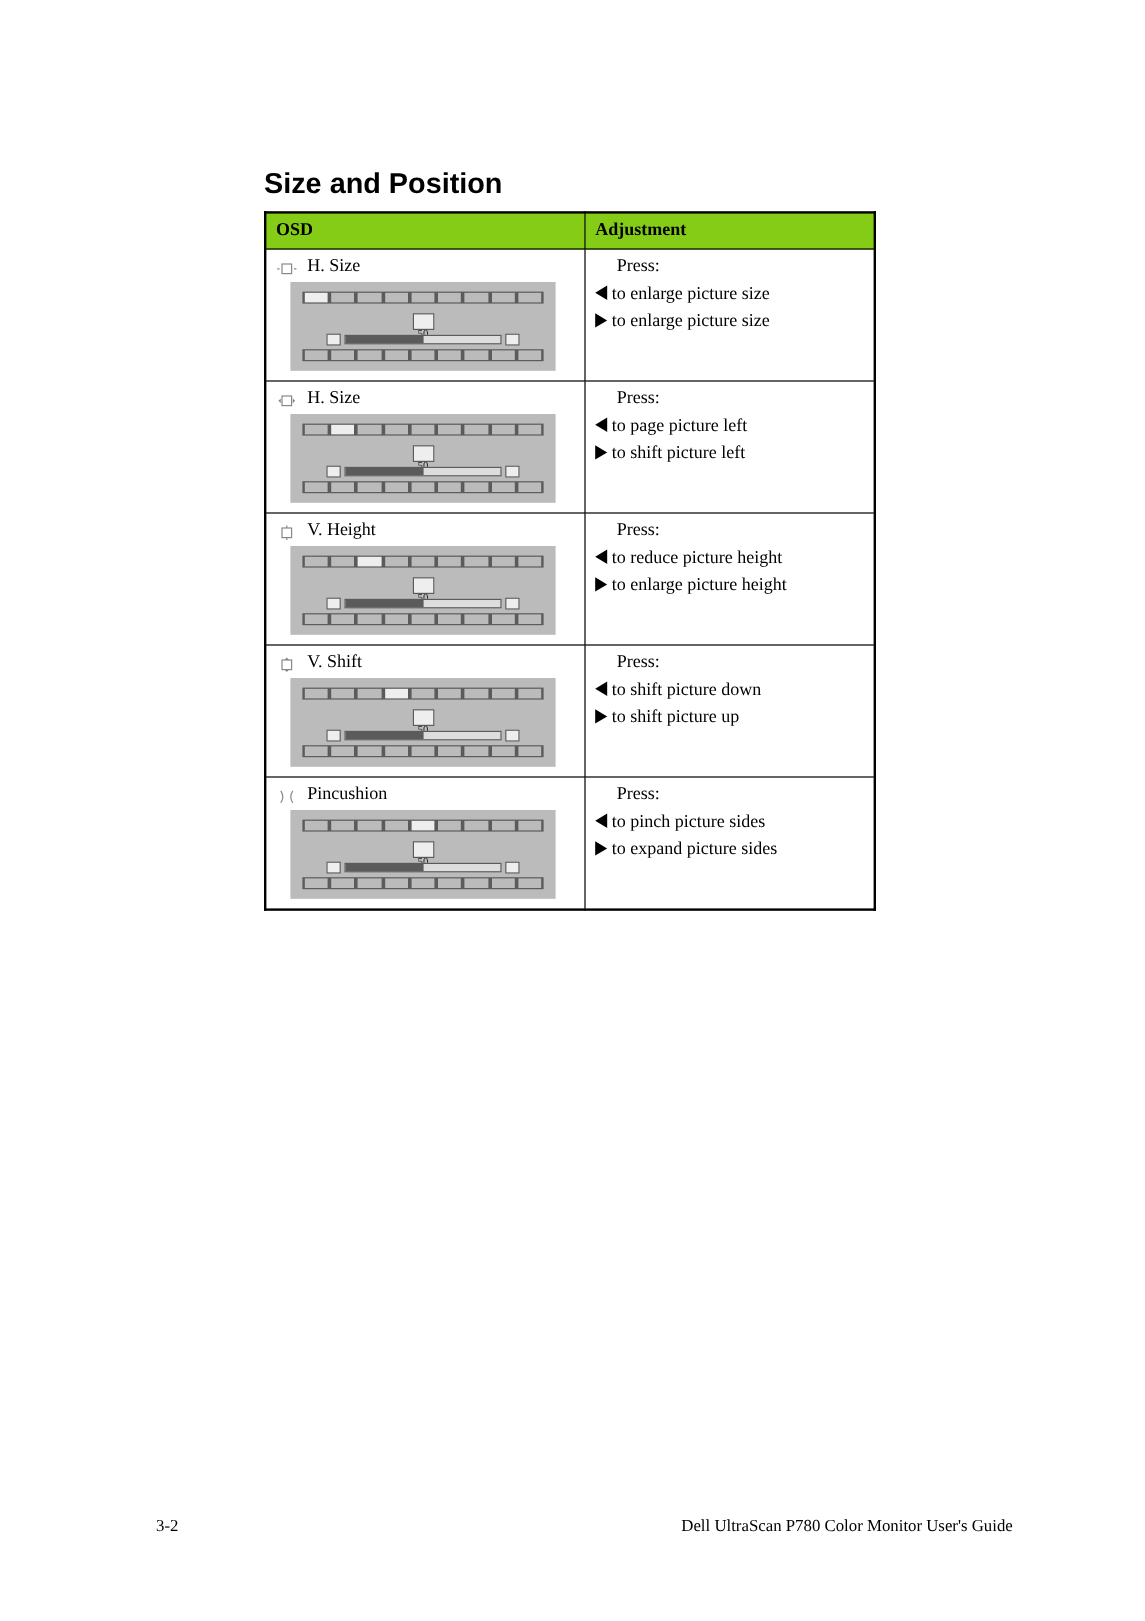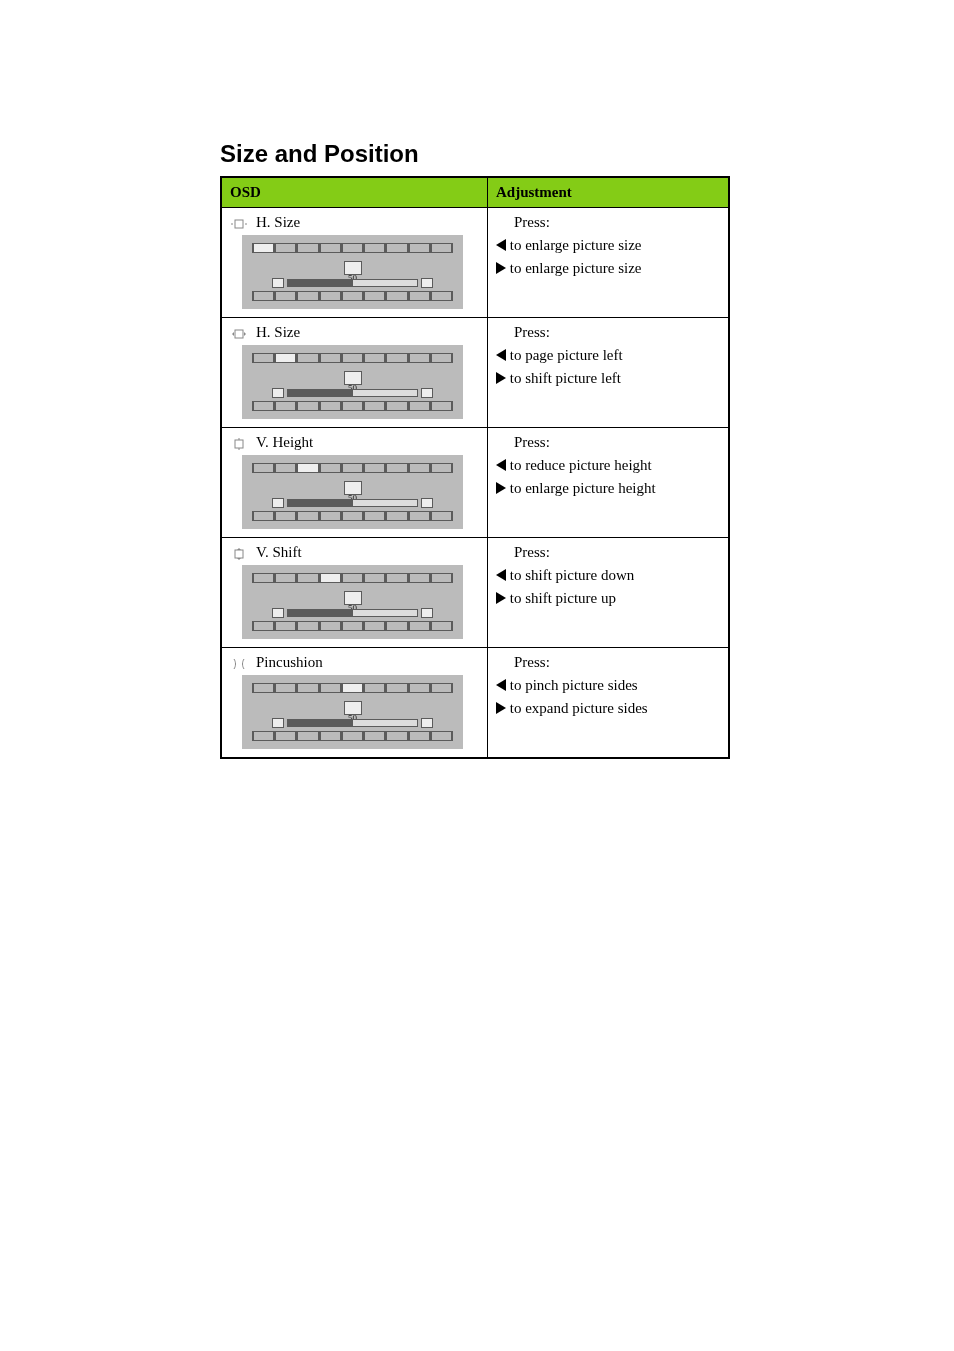--- a/index.html
+++ b/index.html
@@ -425,14 +425,18 @@
           <div class="line"><span class="tri left"></span>
             <span>to pinch picture sides</span></div>
           <div class="line"><span class="tri right"></span>
             <span>to expand picture sides</span></div>
         </td>
       </tr>
 
     </tbody>
   </table>
 
+  <div class="foot">
+    <span>3-2</span>
+    <span>Dell UltraScan P780 Color Monitor User's Guide</span>
+  </div>
 
 </div>
 
 </body></html>

